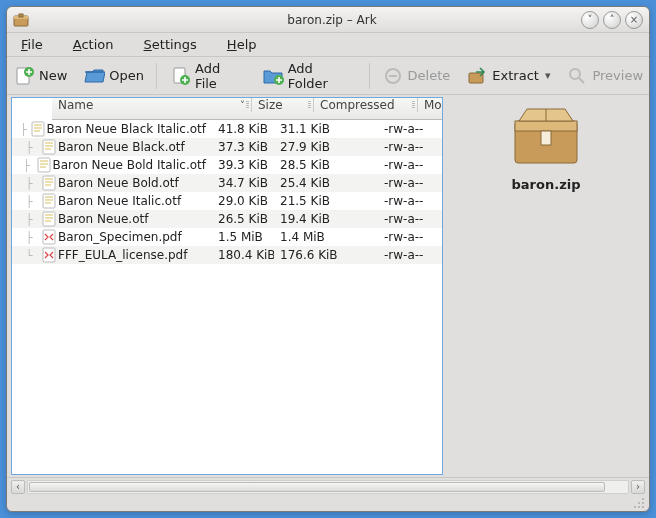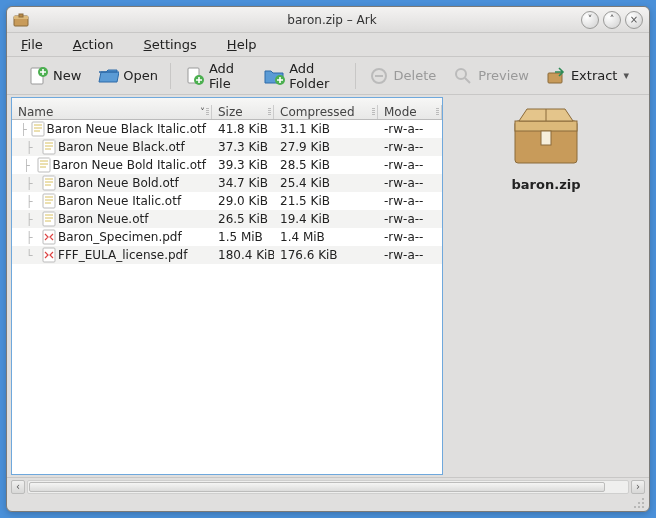--- a/index.html
+++ b/index.html
@@ -26,40 +26,40 @@
     border:1px solid #9a9a98; display:flex; align-items:center; justify-content:center;
   }
   .win-btn span { font-size:10px; color:#555; line-height:1; }
   .menubar {
     height: 24px; display:flex; align-items:center; gap:14px; padding:0 6px;
     border-bottom:1px solid #c8c7c6; font-size:13px; color:#222;
   }
   .menu-item { padding:2px 8px; cursor:default; }
   .menu-item u { text-decoration: underline; }
   .toolbar {
-    height: 38px; display:flex; align-items:center; gap:4px; padding:2px 14px;
+    height: 38px; display:flex; align-items:center; gap:4px; padding:2px 0;
     border-bottom:1px solid #c8c7c6;
   }
   .tool-btn {
     display:flex; align-items:center; gap:4px; padding:3px 6px;
     font-size:13px; color:#222; border-radius:3px;
   }
   .tool-btn.disabled { color:#999; }
   .tool-icon { width:22px; height:22px; display:flex; align-items:center; justify-content:center; }
   .tool-icon svg { width:22px; height:22px; }
   .tool-sep { width:1px; height:26px; background:#c8c7c6; margin:0 2px; }
   .chev { font-size:11px; color:#555; margin-left:2px; }
   .content { flex:1; display:flex; overflow:hidden; }
   .list-pane {
     width: 432px; margin:2px 0 2px 4px; border:1px solid #6fa8dc;
     background:#fff; display:flex; flex-direction:column; overflow:hidden;
   }
   .list-header {
-    height:22px; display:flex; align-items:flex-end; font-size:12px; color:#444;
-    background:linear-gradient(#f7f7f6,#e8e8e7); border-bottom:1px solid #bbb;
+    height:22px; display:flex; align-items:flex-start; font-size:12px; color:#444;
+    background:linear-gradient(#f7f7f6,#e8e8e7); border-bottom:1px solid #bbb;margin-left:40px;
   }
   .col-h { display:flex; align-items:center; padding:0 6px; border-right:1px solid #ccc; position:relative; }
   .col-h.name { flex: 0 0 200px; }
   .col-h .grip { position:absolute; right:2px; top:3px; bottom:3px; width:3px;
     background: repeating-linear-gradient(#bbb,#bbb 1px,transparent 1px,transparent 2px); }
   .col-h.size { flex: 0 0 62px; }
   .col-h.comp { flex: 0 0 104px; }
   .col-h.mode { flex: 1; }
   .sort-arrow { margin-left:auto; font-size:10px; color:#555; }
   .rows { flex:1; overflow:auto; }
@@ -161,38 +161,38 @@
     <div class="tool-sep"></div>
     <div class="tool-btn disabled">
       <span class="tool-icon">
         <svg viewBox="0 0 22 22">
             <circle cx="11" cy="11" r="7" fill="none" stroke="#bbb" stroke-width="2"></circle>
             <path d="M7 11h8" stroke="#bbb" stroke-width="2"></path>
           </svg>
       </span>
       <span>Delete</span>
     </div>
+    <div class="tool-btn">
+      <span class="tool-icon">
+        <svg viewBox="0 0 22 22">
+            <rect x="3" y="8" width="14" height="10" rx="1" fill="#c89b5a" stroke="#8a6a3a"></rect>
+            <path d="M14 3l4 4-4 4M18 7H10" fill="none" stroke="#2e8b57" stroke-width="1.6"></path>
+          </svg>
+      </span>
+      <span>Extract</span>
+      <span class="chev">▾</span>
+    </div>
     <div class="tool-btn disabled">
       <span class="tool-icon">
         <svg viewBox="0 0 22 22">
             <circle cx="9" cy="9" r="5" fill="none" stroke="#bbb" stroke-width="2"></circle>
             <path d="M13 13l5 5" stroke="#bbb" stroke-width="2"></path>
           </svg>
       </span>
       <span>Preview</span>
-    </div>
-    <div class="tool-btn">
-      <span class="tool-icon">
-        <svg viewBox="0 0 22 22">
-            <rect x="3" y="8" width="14" height="10" rx="1" fill="#c89b5a" stroke="#8a6a3a"></rect>
-            <path d="M14 3l4 4-4 4M18 7H10" fill="none" stroke="#2e8b57" stroke-width="1.6"></path>
-          </svg>
-      </span>
-      <span>Extract</span>
-      <span class="chev">▾</span>
     </div>
   </div>
 
   <div class="content">
     <div class="list-pane">
       <div class="list-header">
         <div class="col-h name">
           <span>Name</span>
           <span class="sort-arrow">˅</span>
           <span class="grip"></span>

